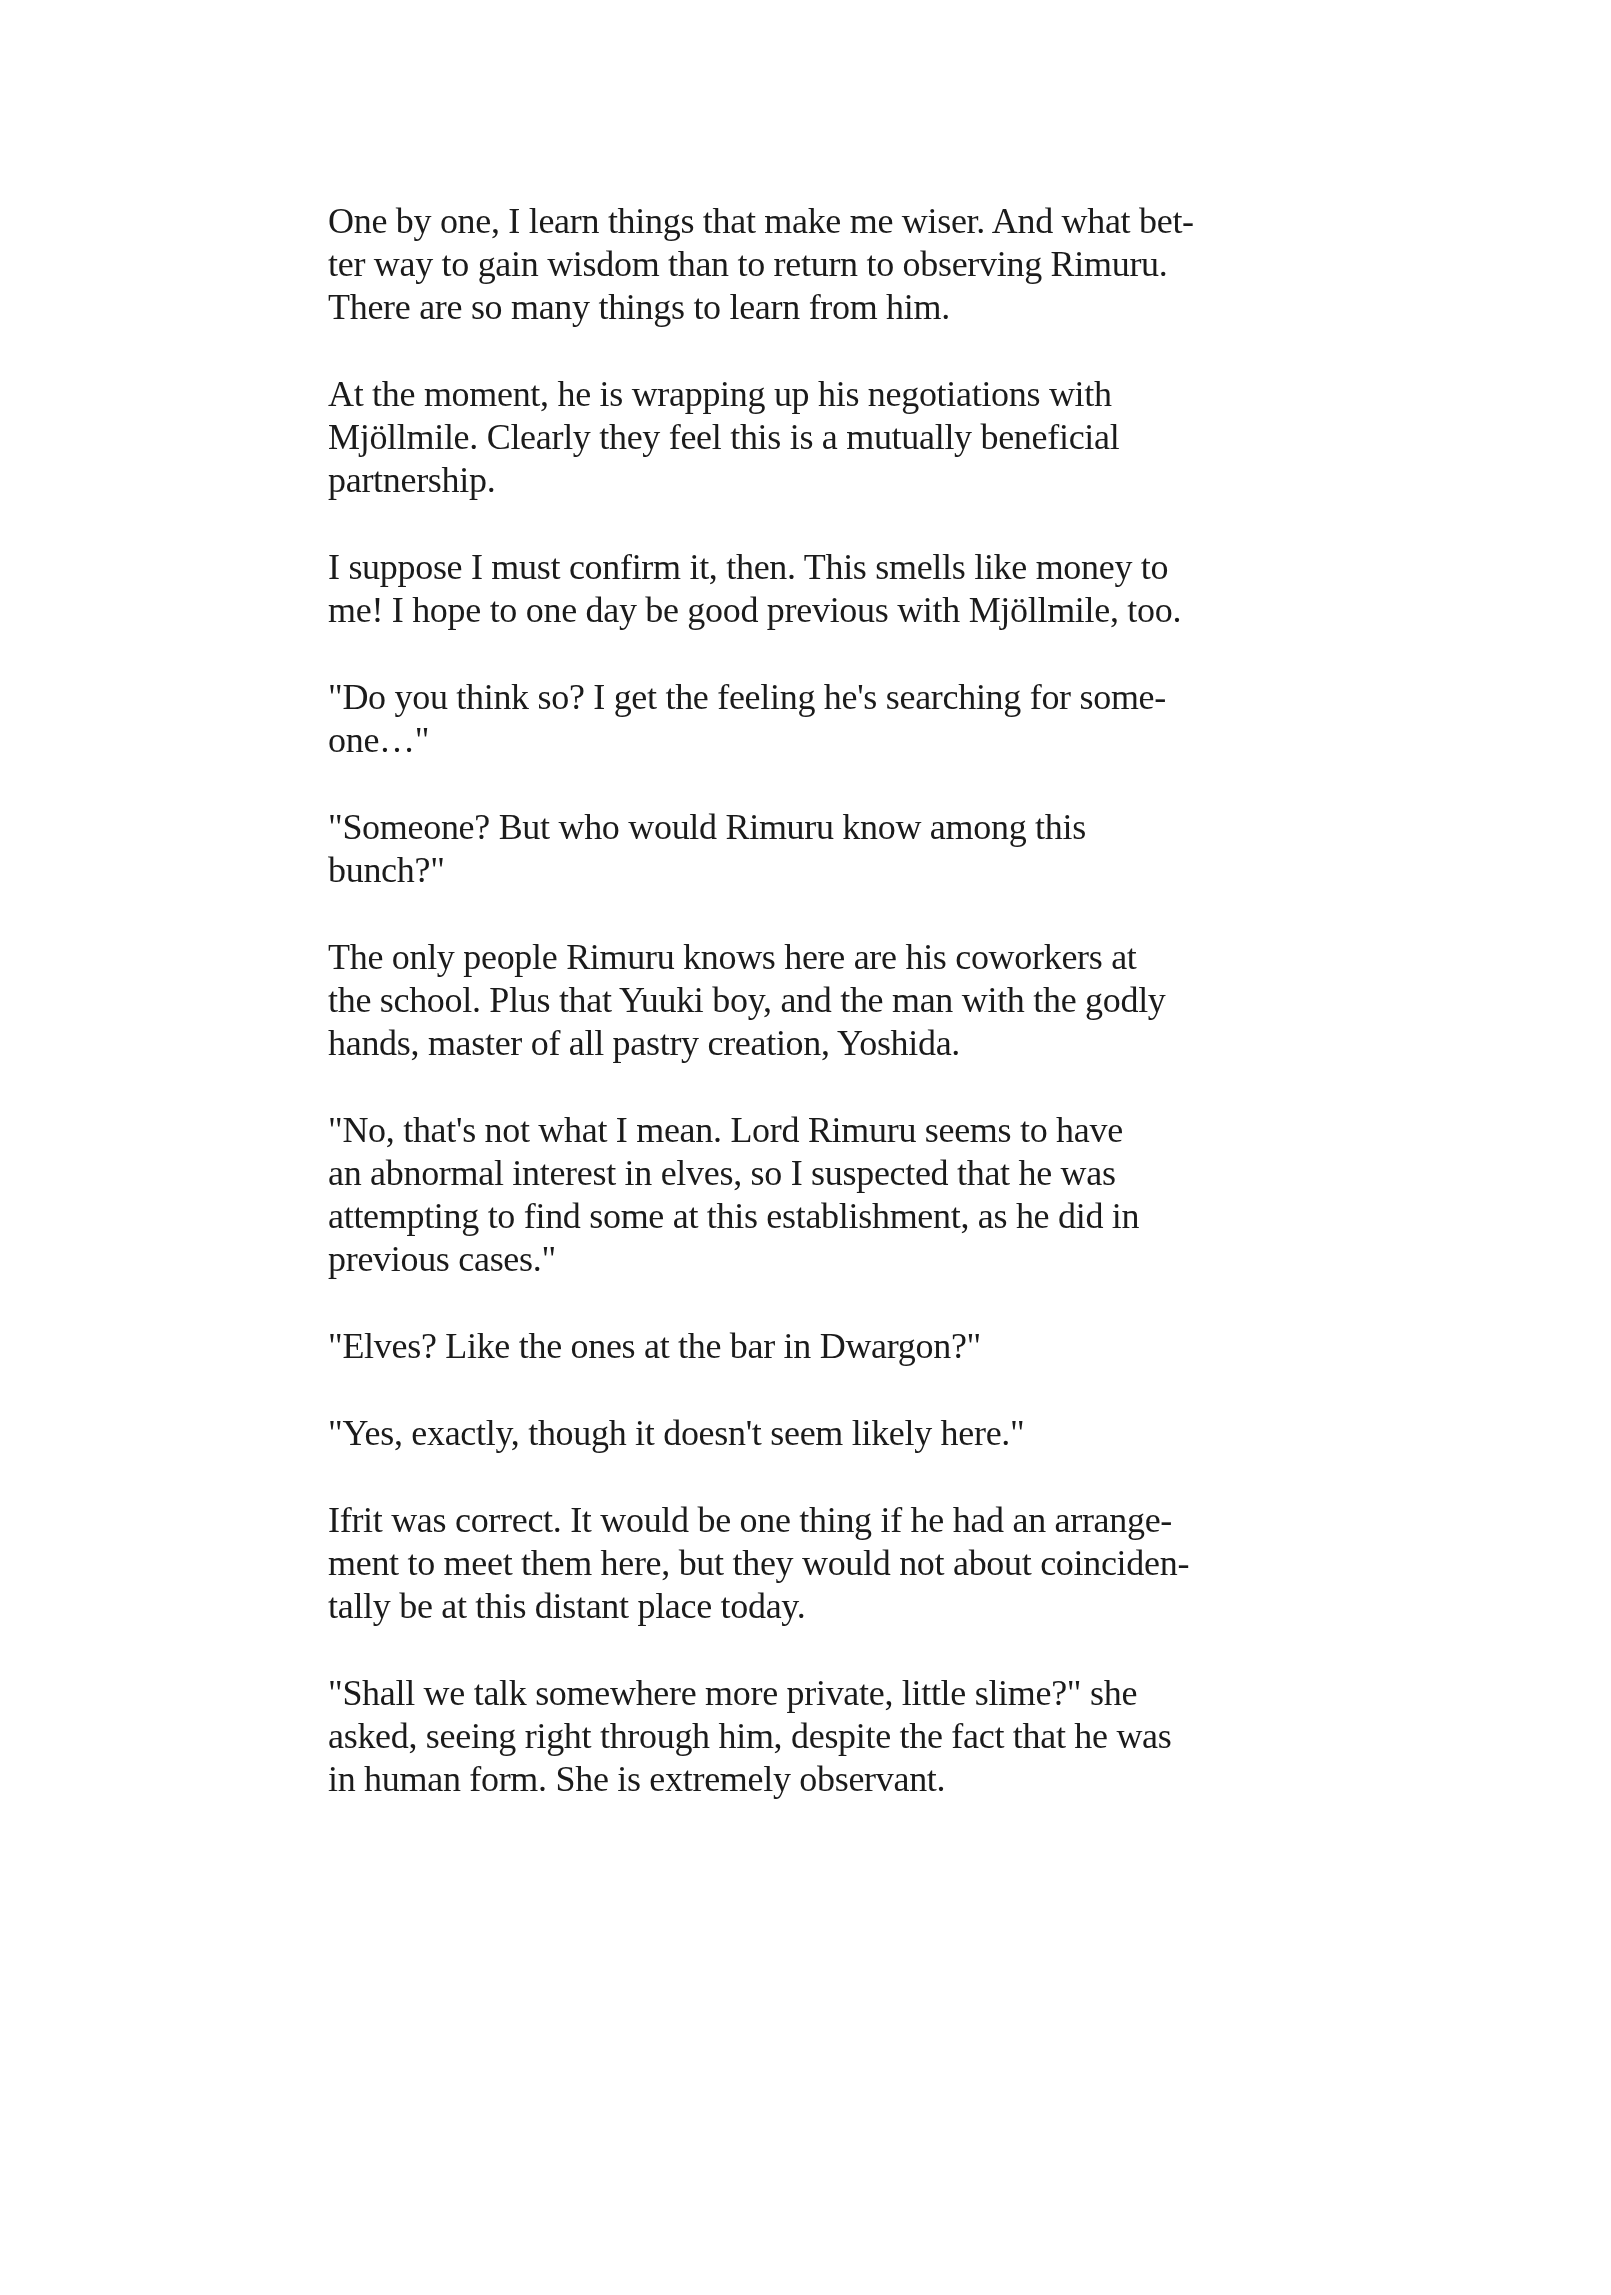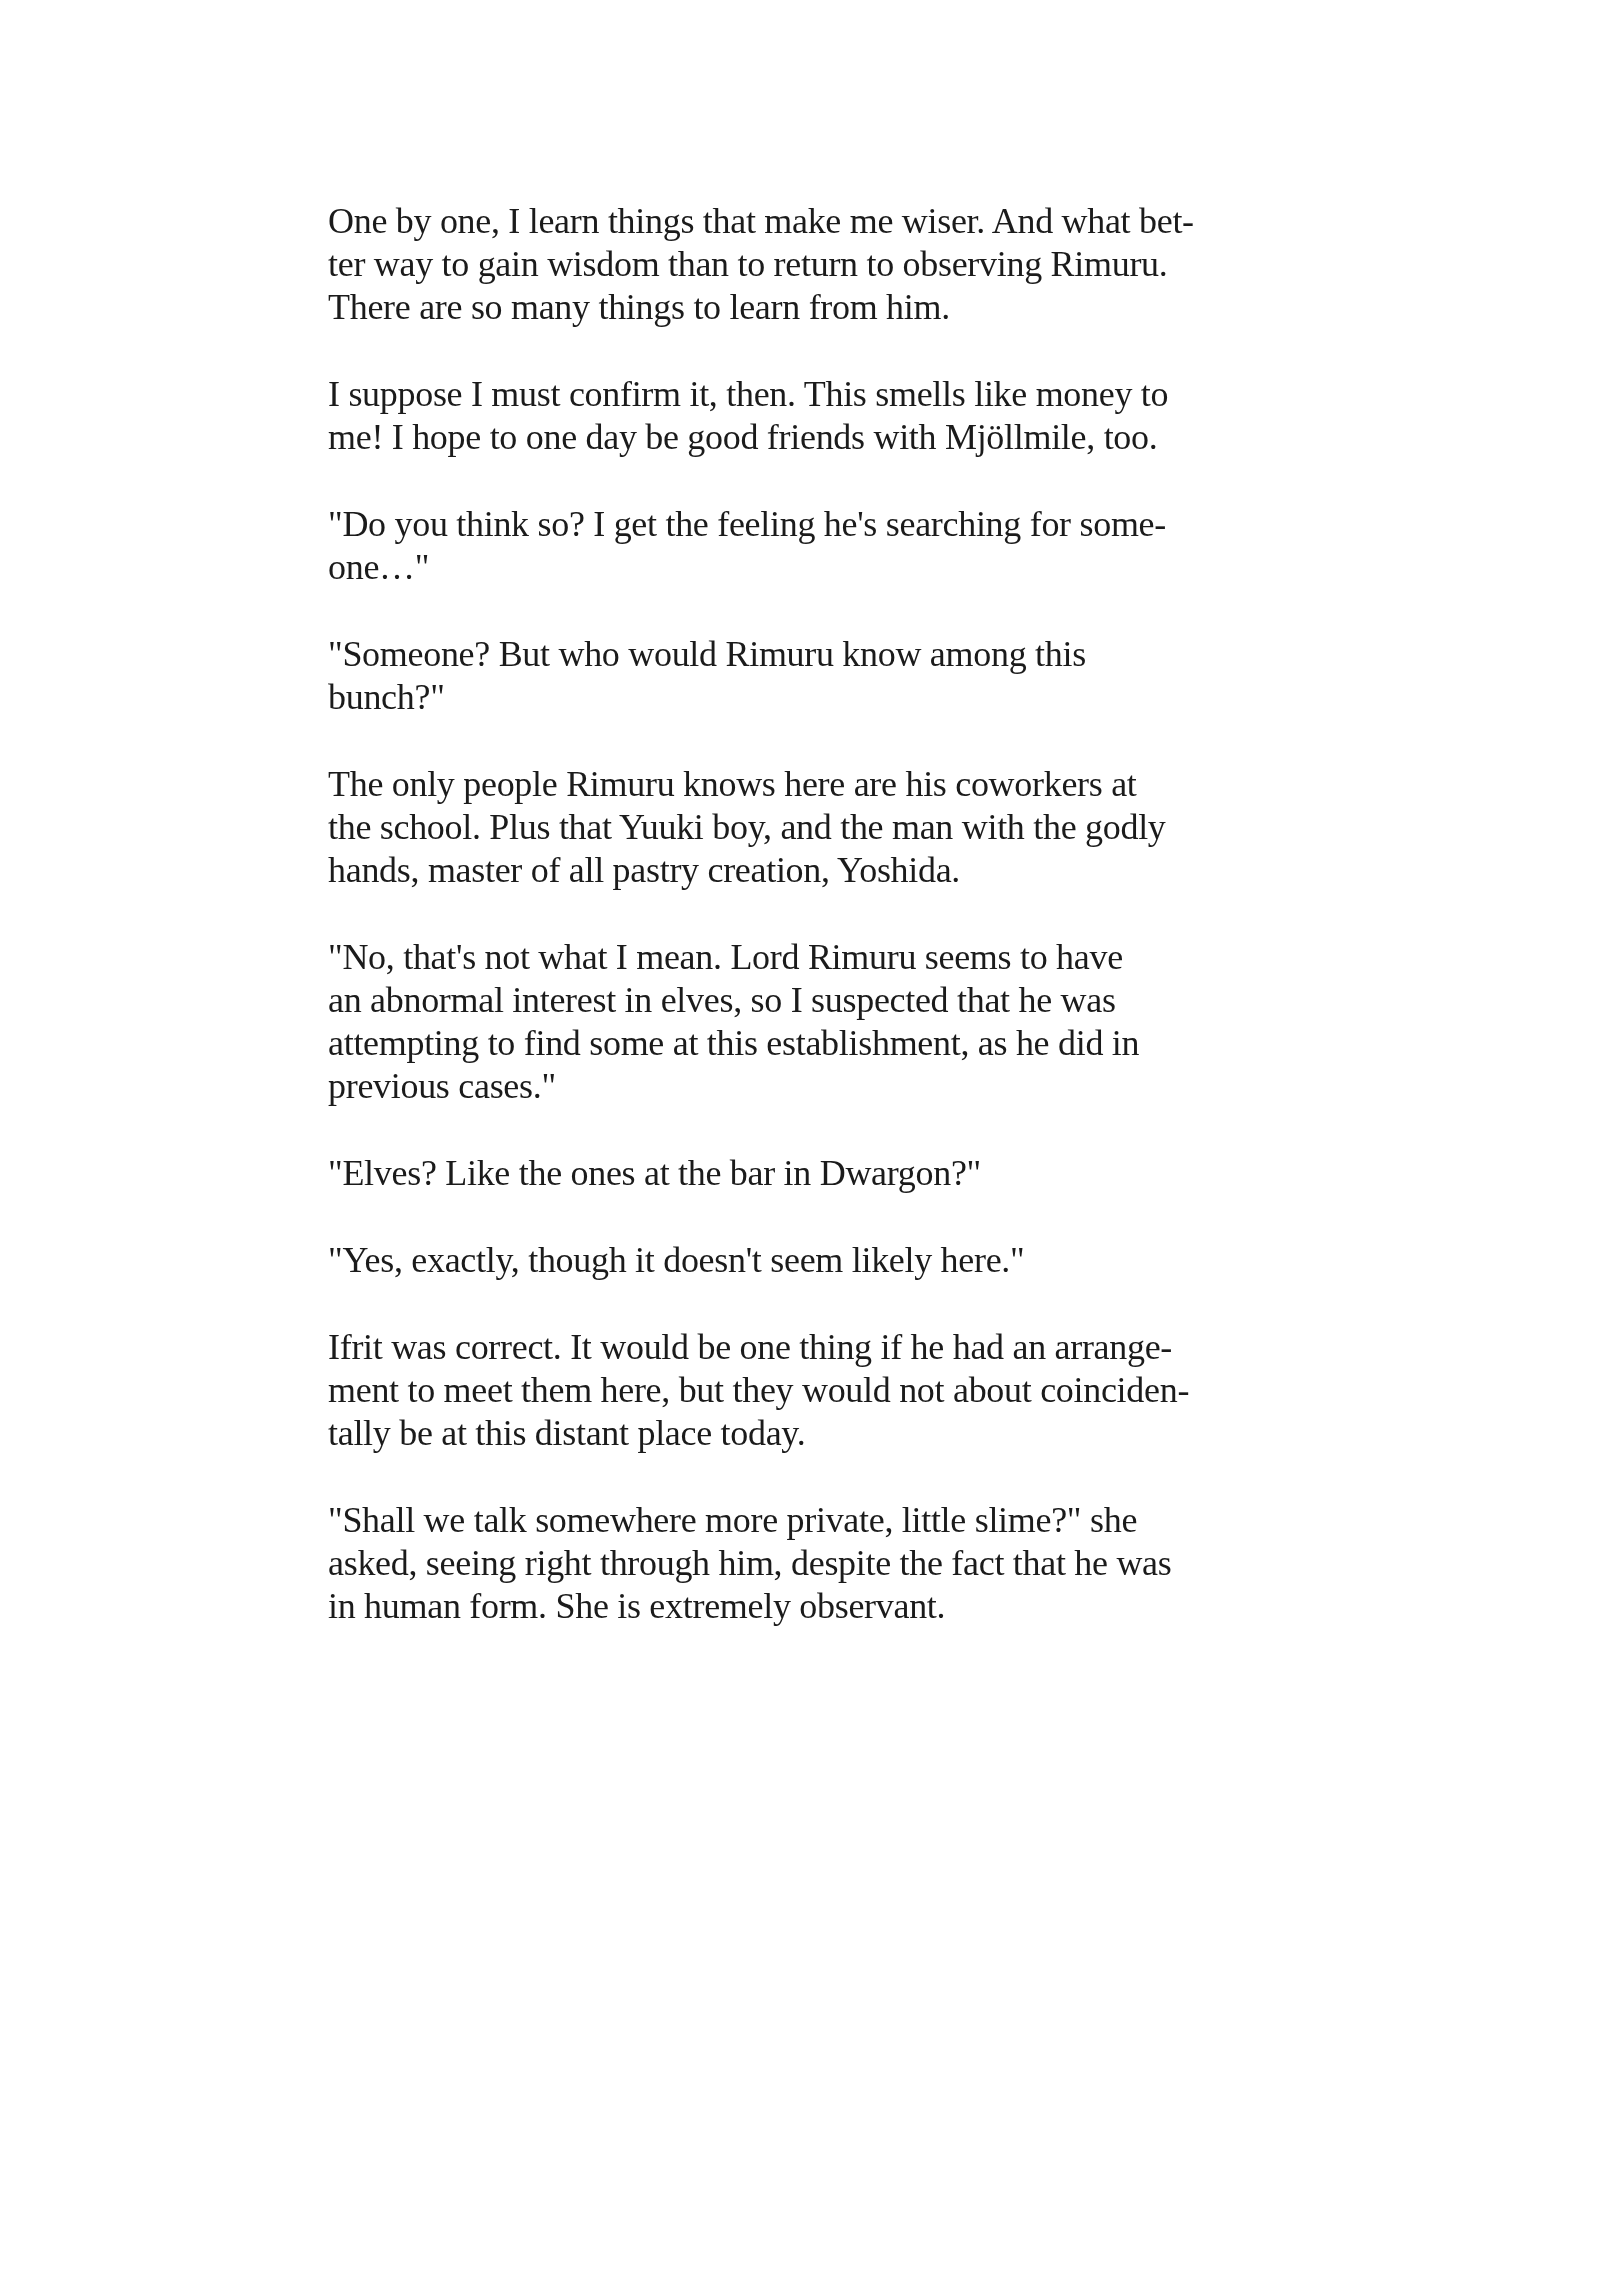--- a/index.html
+++ b/index.html
@@ -40,22 +40,25 @@
   }
 </style>
 </head>
 <body>
 
 <div class="page">
   <div class="text-block">
     <p class="para">One by one, I learn things that make me wiser. And what bet-
 ter way to gain wisdom than to return to observing Rimuru.
 There are so many things to learn from him.</p>
+    <p class="para">At the moment, he is wrapping up his negotiations with
+Mjöllmile. Clearly they feel this is a mutually beneficial
+partnership.</p>
     <p class="para">I suppose I must confirm it, then. This smells like money to
-me! I hope to one day be good friends with Mjöllmile, too.</p>
+me! I hope to one day be good previous with Mjöllmile, too.</p>
     <p class="para">"Do you think so? I get the feeling he's searching for some-
 one…"</p>
     <p class="para">"Someone? But who would Rimuru know among this
 bunch?"</p>
     <p class="para">The only people Rimuru knows here are his coworkers at
 the school. Plus that Yuuki boy, and the man with the godly
 hands, master of all pastry creation, Yoshida.</p>
     <p class="para">"No, that's not what I mean. Lord Rimuru seems to have
 an abnormal interest in elves, so I suspected that he was
 attempting to find some at this establishment, as he did in

